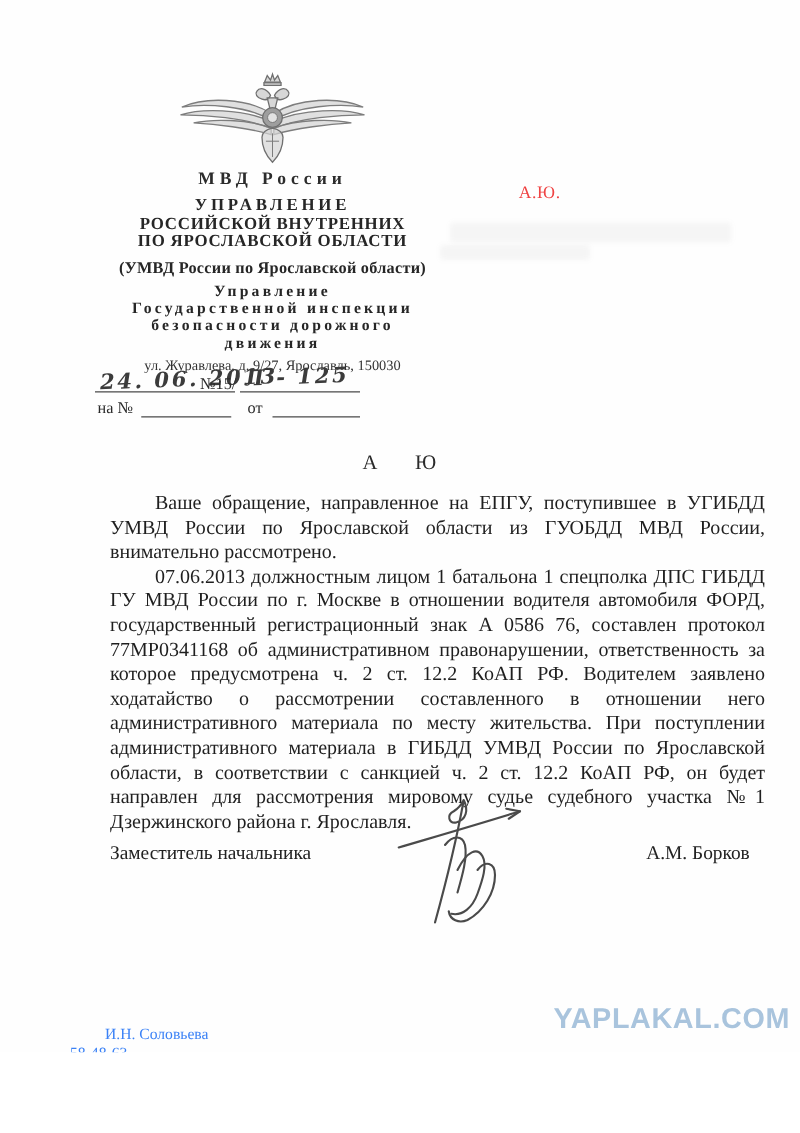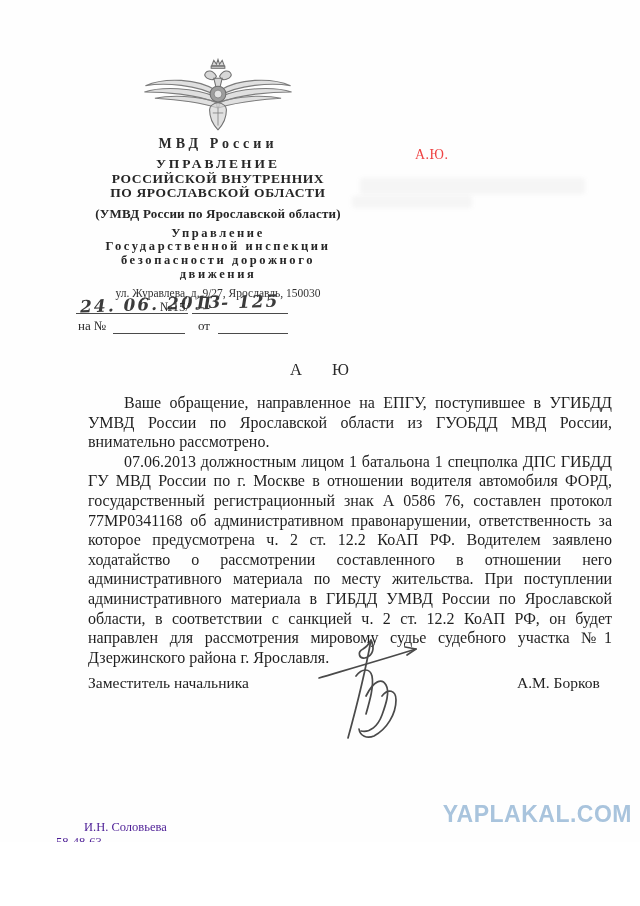--- a/index.html
+++ b/index.html
@@ -40,21 +40,21 @@
   .body-text p {
     margin:0; font-size:16px; line-height:19.6px; text-align:justify;
     text-indent:36px; color:#1f1f1f;
   }
 
   
   .sig-title { font-size:15.5px; color:#222; }
   .sig-name  { font-size:15.5px; color:#222; }
 
   
-  .executor { font-size:12.5px; line-height:14.5px; color:#4c1d95; }
+  .executor { font-size:12.5px; line-height:14.5px; color:#3b82f6; }
   .executor .exec-name { padding-left:28px; }
 
   
   .watermark {
     right:8px; bottom:14px;
     font-family:"Liberation Sans", sans-serif; font-weight:800;
     font-size:23px; letter-spacing:0.5px;
   }
 
   

